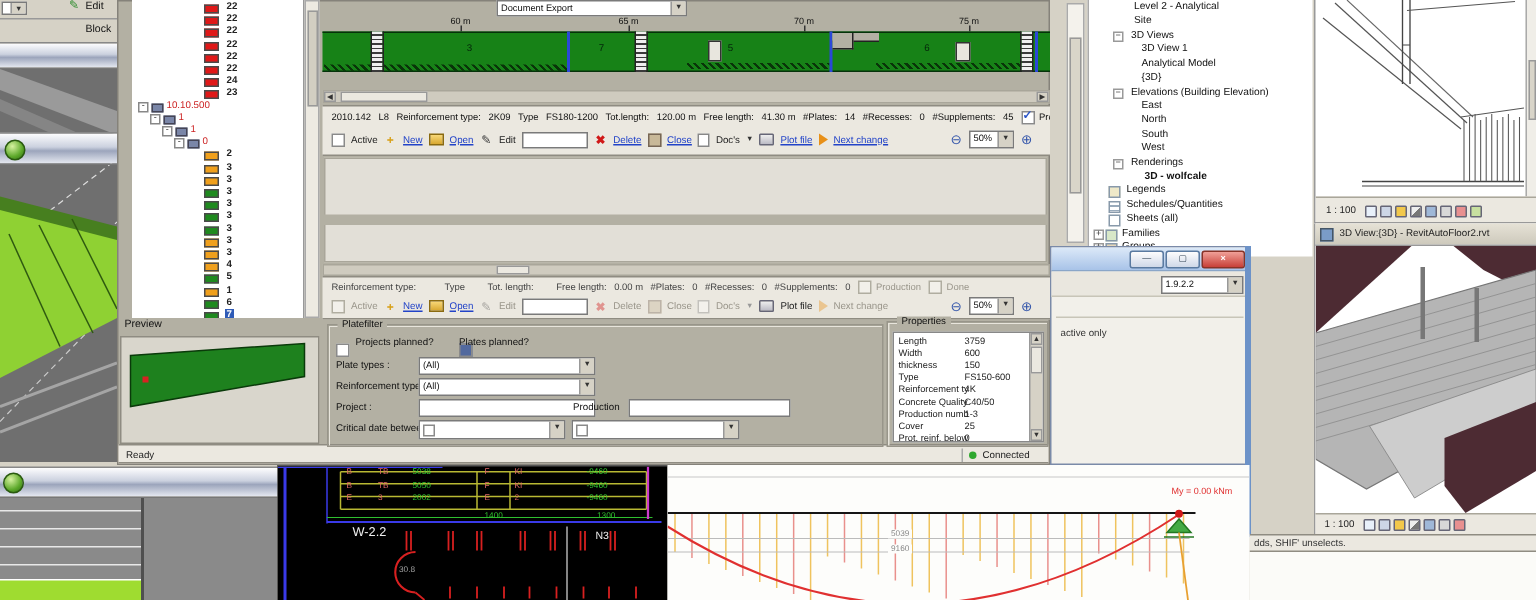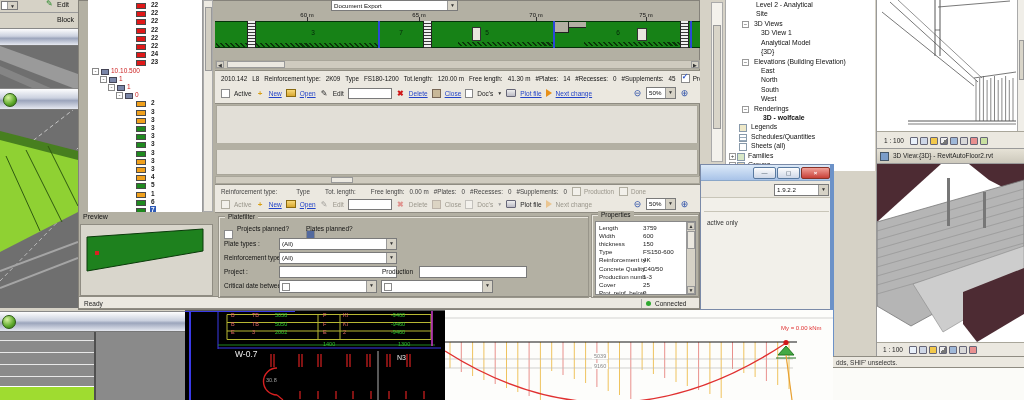--- a/index.html
+++ b/index.html
@@ -712,21 +712,21 @@
         <span class="cadtxt" style="left: 206px; top: 9.5px; color: rgb(51, 204, 51);">-9460</span>
         <span class="cadtxt" style="left: 46px; top: 18px; color: rgb(224, 104, 104);">E</span>
         <span class="cadtxt" style="left: 67px; top: 18px; color: rgb(224, 104, 104);">3</span>
         <span class="cadtxt" style="left: 90px; top: 18px; color: rgb(51, 204, 51);">2002</span>
         <span class="cadtxt" style="left: 138px; top: 18px; color: rgb(224, 104, 104);">E</span>
         <span class="cadtxt" style="left: 158px; top: 18px; color: rgb(224, 104, 104);">2</span>
         <span class="cadtxt" style="left: 206px; top: 18px; color: rgb(51, 204, 51);">-9460</span>
       </div>
     <span class="cadtxt" style="left:138px;top:30px;color:#2FBF2F">1400</span>
     <span class="cadtxt" style="left:213px;top:30px;color:#2FBF2F">1300</span>
-    <span class="abs" style="left:50px;top:38px;font-size:8.5px;color:#EFEFEF">W-0.7</span>
+    <span class="abs" style="left:50px;top:38px;font-size:8.5px;color:#EFEFEF">W-2.2</span>
     <span class="abs t7" style="left:212px;top:43px;color:#EFEFEF">N3</span>
     <span class="cadtxt" style="left:81px;top:66px;color:#A0A0A0">30.8</span>
   </div>
 
   <div class="abs" id="beam-win" style="left:445px;top:310px;width:388px;height:90px;background:#FDFDFB;overflow:hidden">
     <svg id="beam-svg" width="388" height="90" style="position:absolute;left:0;top:0">
         <line x1="0" y1="8" x2="388" y2="8" stroke="#C8C8C8" stroke-width="0.8"></line>
         <line x1="5" y1="32" x2="5" y2="58" stroke="#EFC35E" stroke-width="1"></line>
         <line x1="16.3" y1="32" x2="16.3" y2="62" stroke="#E9908C" stroke-width="1"></line>
         <line x1="27.6" y1="32" x2="27.6" y2="66" stroke="#EFC35E" stroke-width="1"></line>

